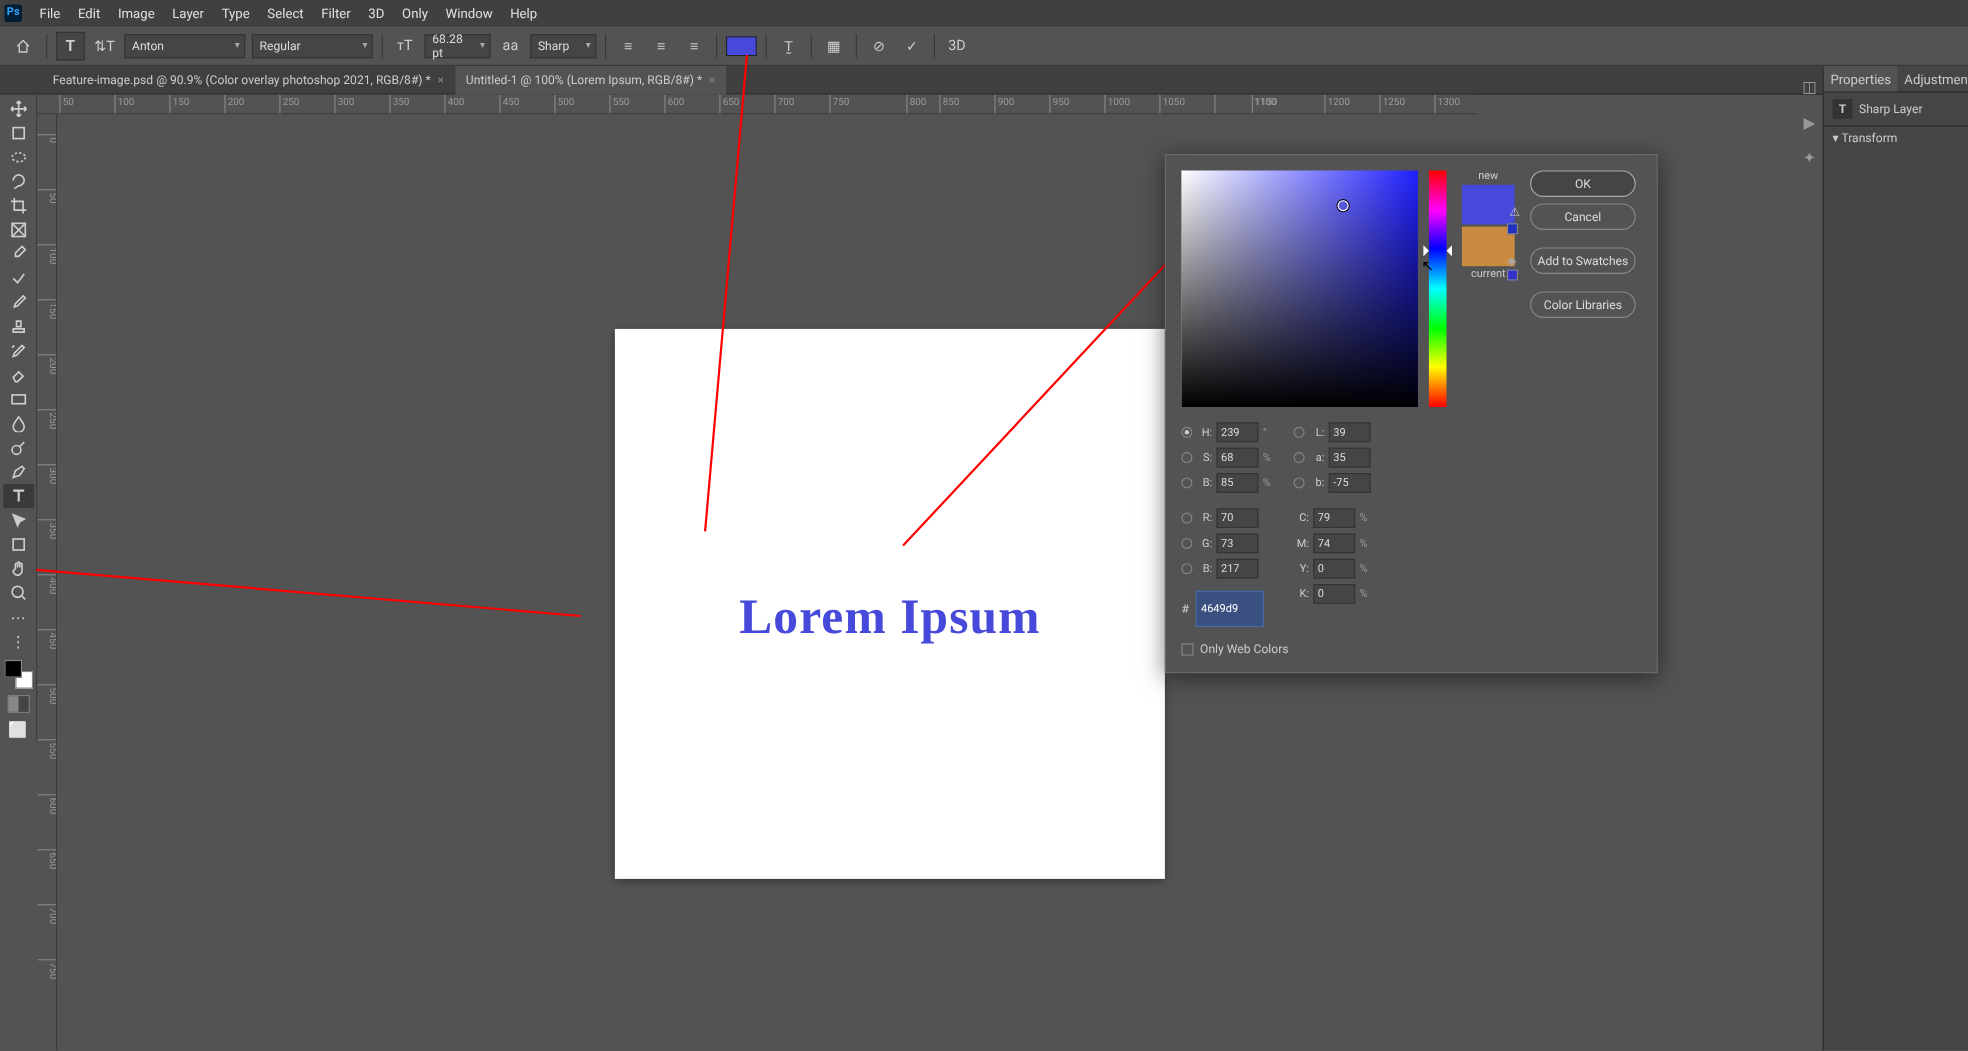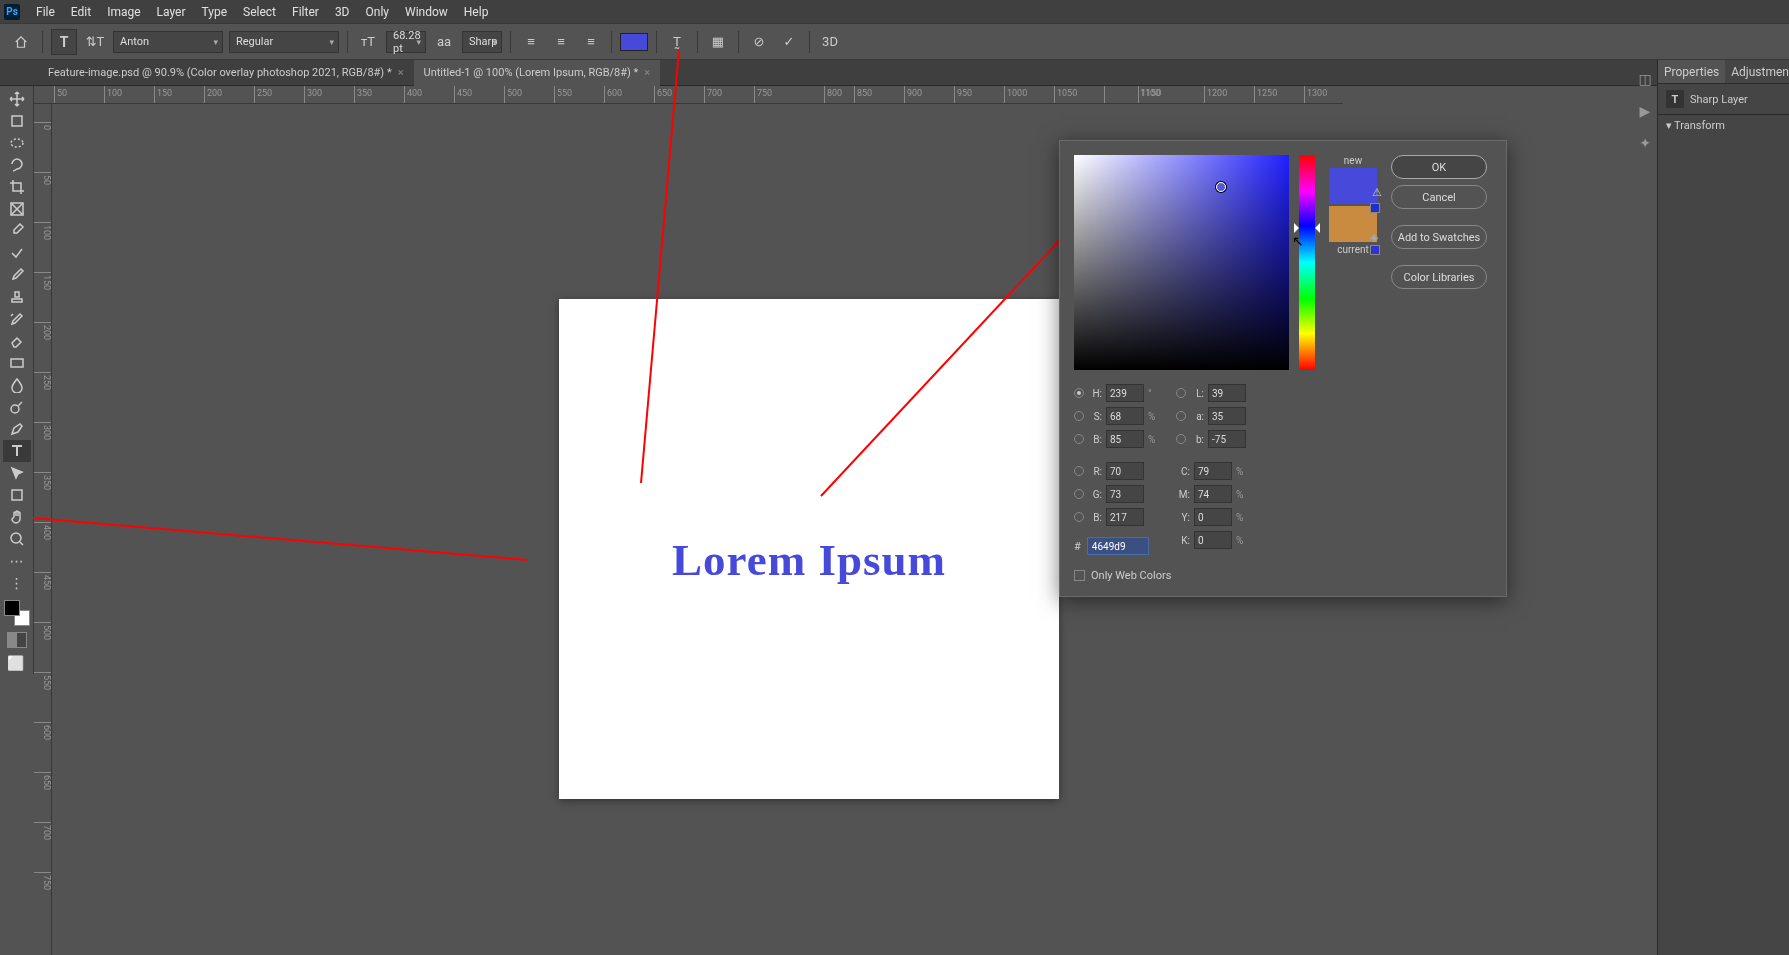--- a/index.html
+++ b/index.html
@@ -7,21 +7,21 @@
 .menubar{height:24px;background:#404040;display:flex;align-items:center;padding:0 4px;border-bottom:1px solid #383838;font-size:12px}
 .menubar .ps-icon{width:16px;height:16px;background:#001e36;color:#31a8ff;display:flex;align-items:center;justify-content:center;font-weight:bold;font-size:10px;border-radius:2px;margin-right:8px}
 .menubar .mitem{padding:0 8px;cursor:default;color:#e0e0e0}
 .optbar{height:36px;background:#535353;display:flex;align-items:center;padding:0 8px;border-bottom:1px solid #383838;gap:6px;font-size:11px}
 .optbar .home{width:26px;height:26px;display:flex;align-items:center;justify-content:center;color:#ccc}
 .optbar .ticon{width:26px;height:26px;display:flex;align-items:center;justify-content:center;border:1px solid #333;background:#454545;font-weight:bold;font-size:14px}
 .optbar .dd{background:#454545;border:1px solid #333;height:22px;padding:0 18px 0 6px;font-size:11px;color:#ddd;position:relative;display:flex;align-items:center}
 .optbar .dd::after{content:"▾";position:absolute;right:4px;font-size:9px;color:#aaa}
 .optbar .w100{width:110px}
 .optbar .w80{width:110px}
-.optbar .w60{width:40px}
+.optbar .w60{width:60px}
 .optbar .iconbtn{width:24px;height:24px;display:flex;align-items:center;justify-content:center;color:#ccc;font-size:13px}
 .optbar .swatch{width:28px;height:18px;background:#4649d9;border:1px solid #222}
 .optbar .sep{width:1px;height:22px;background:#383838;margin:0 2px}
 .tabstrip{height:26px;background:#3f3f3f;display:flex;align-items:center;padding-left:38px;font-size:11px;border-bottom:1px solid #2a2a2a}
 .tabstrip .tab{padding:0 10px;height:26px;display:flex;align-items:center;gap:6px;color:#ccc}
 .tabstrip .tab .x{color:#888;font-size:11px}
 .tabstrip .tab.act{background:#535353}
 .toolcol{position:absolute;left:0;top:86px;width:34px;background:#535353;display:flex;flex-direction:column;align-items:center;padding-top:2px;border-right:1px solid #383838}
 .toolcol .tool{width:28px;height:22px;display:flex;align-items:center;justify-content:center;color:#ccc;font-size:14px;margin-bottom:0}
 .toolcol .tool.act{background:#3a3a3a}
@@ -71,21 +71,21 @@
 .picker .btncol button.ok{background:#454545;border-color:#aaa}
 .picker .fields{padding:0 14px 14px;display:flex;gap:16px}
 .picker .fcol{display:flex;flex-direction:column;gap:5px}
 .picker .frow{display:flex;align-items:center;gap:4px;font-size:10px;color:#ccc}
 .picker .frow .rad{width:10px;height:10px;border:1px solid #888;border-radius:50%}
 .picker .frow .rad.on::after{content:"";display:block;width:4px;height:4px;background:#ccc;border-radius:50%;margin:2px}
 .picker .frow .lab{width:14px;text-align:right}
 .picker .frow input{width:38px;height:18px;background:#454545;border:1px solid #333;color:#ddd;font-size:10px;padding:0 3px;text-align:left}
 .picker .frow .unit{width:12px;color:#999}
 .picker .hexrow{display:flex;align-items:center;gap:6px;font-size:11px;color:#ccc;margin-top:6px}
-.picker .hexrow input{width:62px;height:18px;background:#3a5080;border:1px solid #4a6aaa;color:#fff;font-size:10px;padding:0 4px}
+.picker .hexrow input{width:62px;height:33px;background:#3a5080;border:1px solid #4a6aaa;color:#fff;font-size:10px;padding:0 4px}
 .picker .webonly{padding:0 14px 14px;display:flex;align-items:center;gap:6px;font-size:11px;color:#ccc}
 .picker .webonly .cb{width:11px;height:11px;border:1px solid #888}
 </style>
 </head>
 <body>
 
 <div class="menubar">
   <div class="ps-icon">Ps</div>
   <div id="menu-items" style="display: flex;">
       <div class="mitem">File</div>

